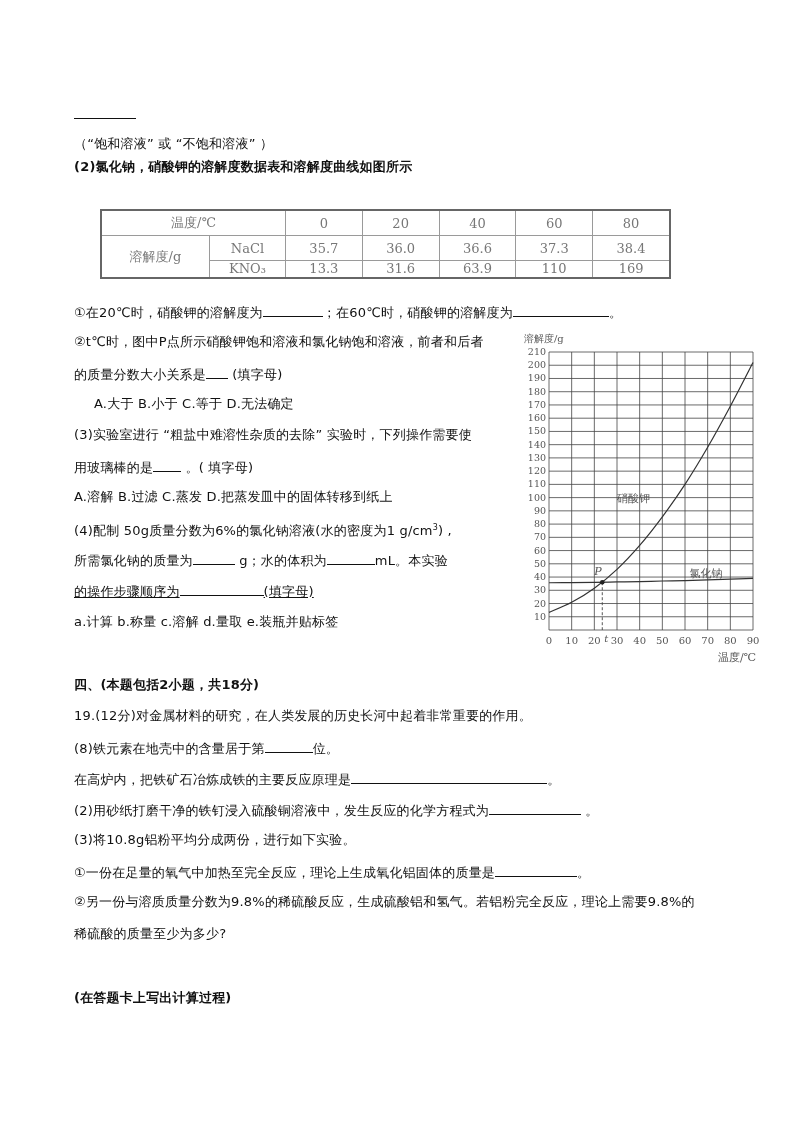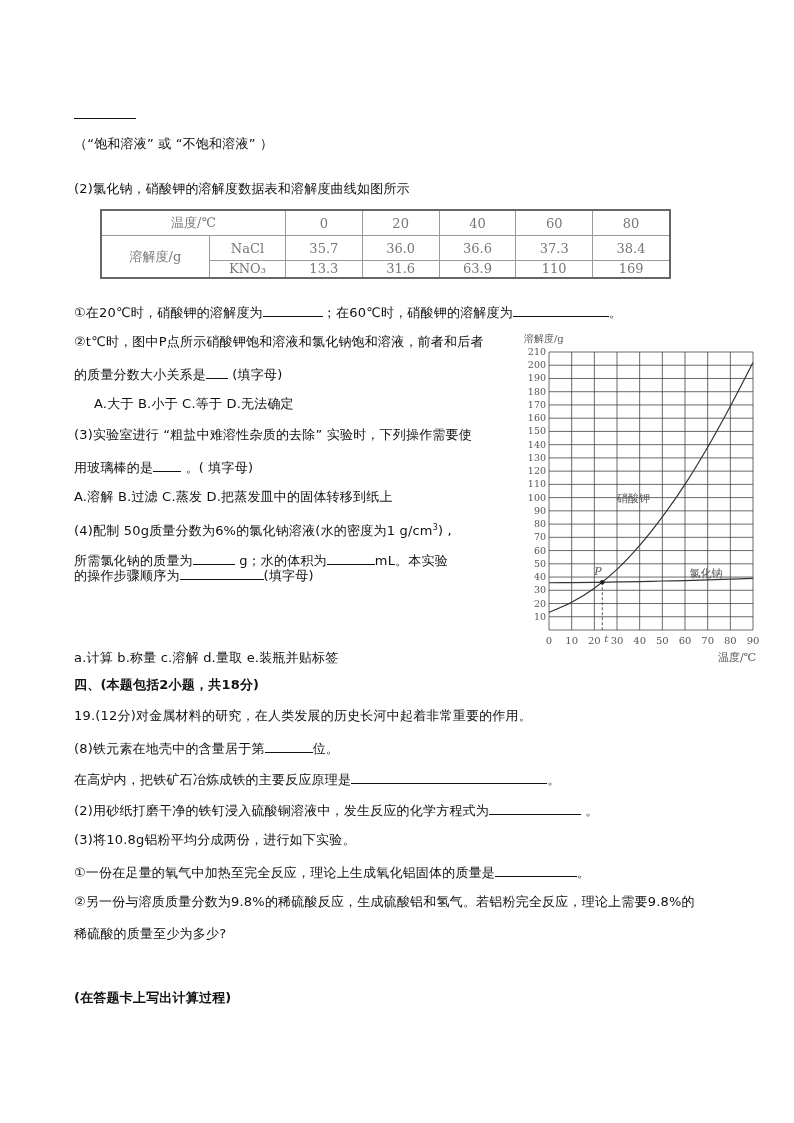--- a/index.html
+++ b/index.html
@@ -19,21 +19,21 @@
   #chart { position:absolute; left:510px; top:330px; width:270px; height:335px; }
   #chart text { font-family:"DejaVu Serif","Liberation Serif",serif; fill:#555; }
 </style>
 </head>
 <body>
 
 <div class="line" style="top:104px;">
   <span class="blank" style="width:62px"></span>
 </div>
 <div class="line" style="top:135px;">（“饱和溶液” 或 “不饱和溶液” ）</div>
-<div class="line" style="top:180px;">(2)氯化钠，硝酸钾的溶解度数据表和溶解度曲线如图所示</div>
+<div class="line" style="top:158px;font-weight:bold;">(2)氯化钠，硝酸钾的溶解度数据表和溶解度曲线如图所示</div>
 
 <table id="sol-table">
   <tbody>
       <tr style="height:24px">
     <td colspan="2" style="width:185px">温度/℃</td>
     <td style="width:77px">0</td>
     <td style="width:77px">20</td>
     <td style="width:77px">40</td>
     <td style="width:77px">60</td>
     <td style="width:77px">80</td>
@@ -70,24 +70,24 @@
 <div class="line" style="top:457px;">
   <span>用玻璃棒的是</span><span class="blank" style="width:28px"></span><span> 。( 填字母)</span>
 </div>
 <div class="line" style="top:488px;">A.溶解   B.过滤   C.蒸发   D.把蒸发皿中的固体转移到纸上</div>
 <div class="line" style="top:519px;">
   <span>(4)配制 50g质量分数为6%的氯化钠溶液(水的密度为1 g/cm</span><sup>3</sup><span>) ,</span>
 </div>
 <div class="line" style="top:550px;">
   <span>所需氯化钠的质量为</span><span class="blank" style="width:42px"></span><span> g；水的体积为</span><span class="blank" style="width:48px"></span><span>mL。本实验</span>
 </div>
-<div class="line" style="top:565px;">
+<div class="line" style="top:581px;text-decoration:underline;">
   <span>的操作步骤顺序为</span><span class="blank" style="width:84px"></span><span>(填字母)</span>
 </div>
-<div class="line" style="top:613px;margin-top:36px;">a.计算 b.称量   c.溶解 d.量取 e.装瓶并贴标签</div>
+<div class="line" style="top:613px;">a.计算 b.称量   c.溶解 d.量取 e.装瓶并贴标签</div>
 
 <svg id="chart" viewBox="0 0 270 335">
   <g id="grid">
       <line x1="39" x2="39" y1="22" y2="300" stroke="#444" stroke-width="0.8"></line>
       <line x1="61.666666666666664" x2="61.666666666666664" y1="22" y2="300" stroke="#444" stroke-width="0.8"></line>
       <line x1="84.33333333333333" x2="84.33333333333333" y1="22" y2="300" stroke="#444" stroke-width="0.8"></line>
       <line x1="107" x2="107" y1="22" y2="300" stroke="#444" stroke-width="0.8"></line>
       <line x1="129.66666666666666" x2="129.66666666666666" y1="22" y2="300" stroke="#444" stroke-width="0.8"></line>
       <line x1="152.33333333333334" x2="152.33333333333334" y1="22" y2="300" stroke="#444" stroke-width="0.8"></line>
       <line x1="175" x2="175" y1="22" y2="300" stroke="#444" stroke-width="0.8"></line>

